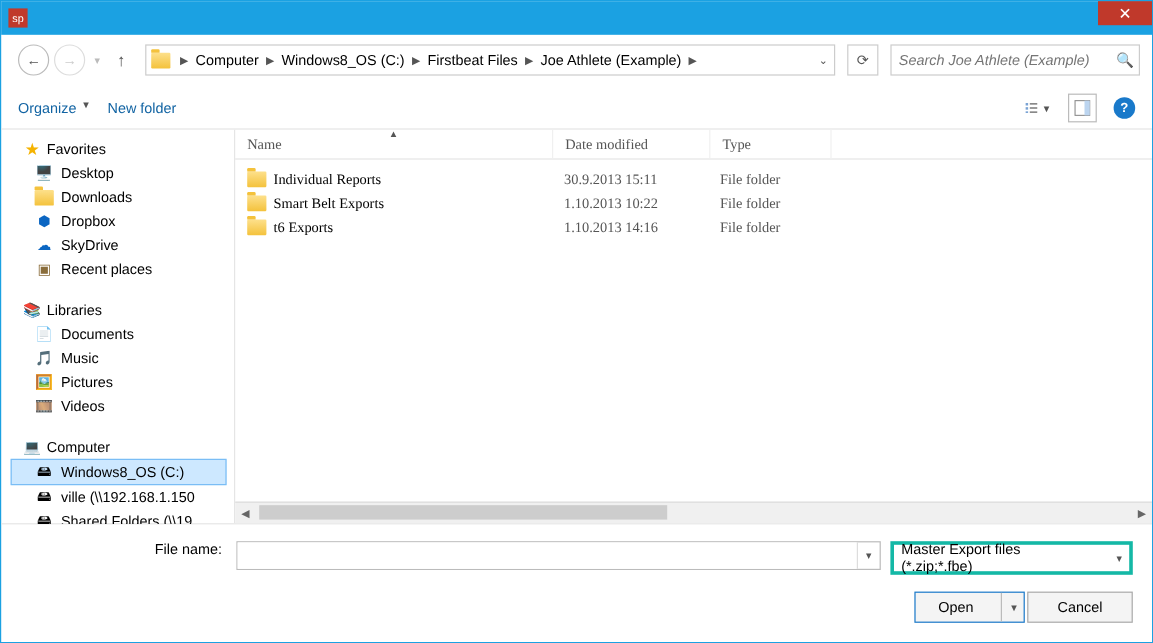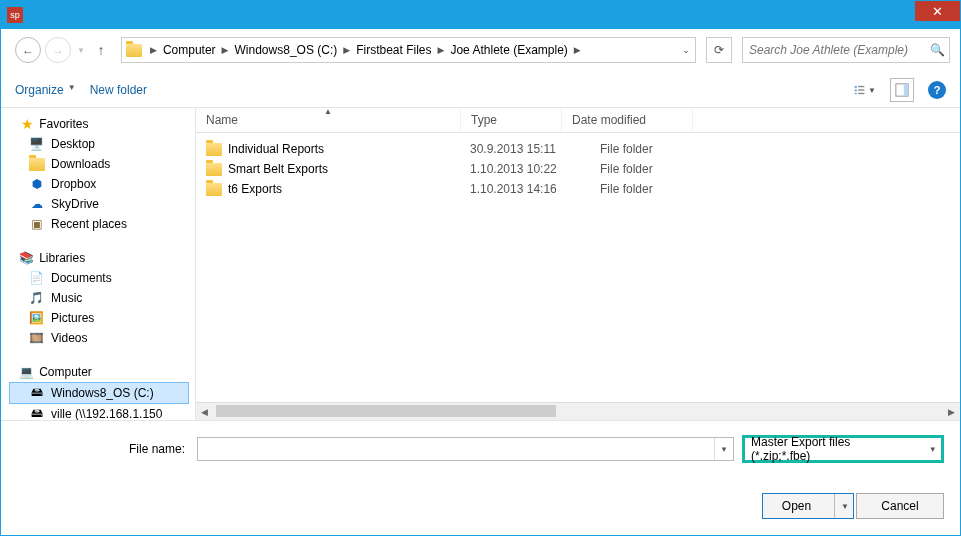--- a/index.html
+++ b/index.html
@@ -199,20 +199,21 @@
     margin-right:6px;
     padding-left:19px;
   }
   .sb-icon { width:16px; height:16px; display:inline-flex; align-items:center; justify-content:center; }
   
   .filearea {
     flex:1;
     display:flex;
     flex-direction:column;
     position: relative;
+    font-family: Liberation Serif, serif;
   }
   .columns {
     display:flex;
     border-bottom:1px solid #e5e5e5;
     height:24px;
     align-items:center;
     color:#555;
     font-size:12px;
     user-select:none;
   }
@@ -284,23 +285,23 @@
     text-align:center;
     padding:10px;
   }
   
   .bottom {
     border-top:1px solid #e5e5e5;
     padding: 14px 16px 16px 16px;
   }
   .fn-row {
     display:flex;
-    align-items:center;
+    align-items:flex-start;
     gap:8px;
-    margin-bottom:30px;
+    margin-bottom:14px;
   }
   .fn-label { width:168px; text-align:right; padding-right:4px; }
   .fn-input {
     flex:1;
     display:flex;
     border:1px solid #bbb;
     height:22px;
   }
   .fn-input input { flex:1; border:none; outline:none; padding:0 4px; font-size:12px; }
   .fn-input .dd { width:18px; display:flex; align-items:center; justify-content:center; border-left:1px solid #ddd; color:#555; font-size:9px; cursor:pointer; }
@@ -489,25 +490,25 @@
           </div>
       </div>
     </div>
 
     <div class="filearea">
       <div class="columns">
         <div class="col col-name">
           <span>Name</span>
           <span class="sort-ind">▲</span>
         </div>
+        <div class="col col-date">
+            <span>Date modified</span>
+          </div>
         <div class="col col-type">
             <span>Type</span>
-          </div>
-        <div class="col col-date">
-            <span>Date modified</span>
           </div>
       </div>
       <div class="filelist">
         <div class="filerow">
           <div class="c-name">
               <span class="folder-icon"></span>
               <span>Individual Reports</span>
             </div>
           <div class="c-date">30.9.2013 15:11</div>
           <div class="c-type">File folder</div>

